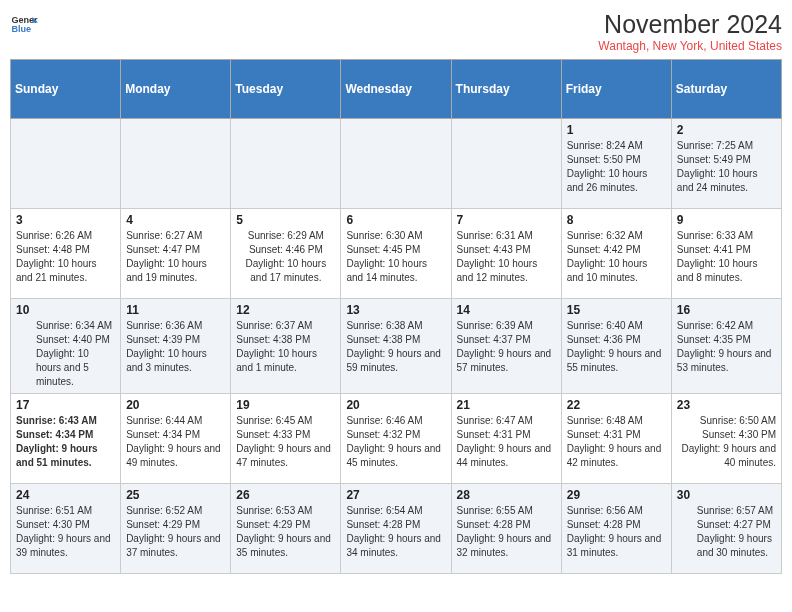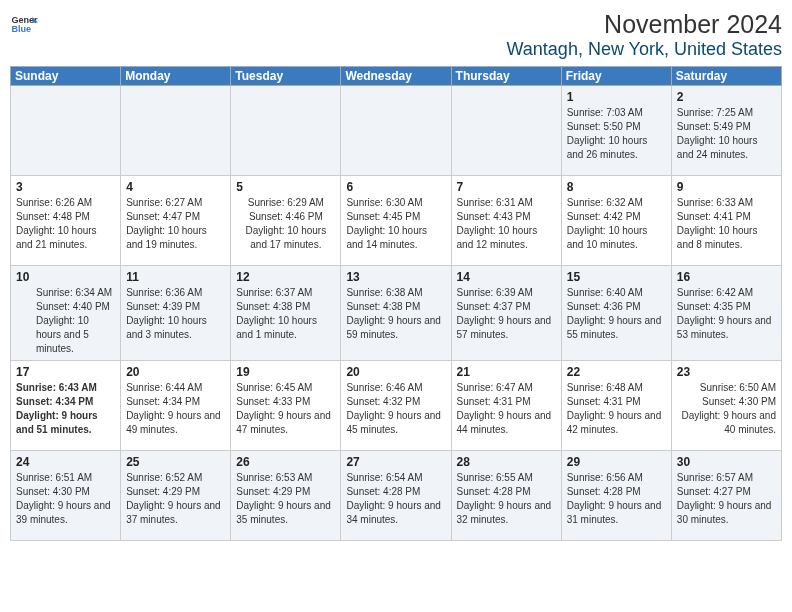--- a/index.html
+++ b/index.html
@@ -27,33 +27,33 @@
     }
     .title-block {
       text-align: right;
     }
     .month-title {
       font-size: 25px;
       font-weight: normal;
       color: #333;
     }
     .location {
-      font-size: 18px;
-      color: #0c4a6e;
+      font-size: 12px;
+      color: #ef4444;
     }
     table {
       width: 100%;
       border-collapse: collapse;
     }
     thead tr th {
       background-color: #3a7abf;
       color: #fff;
       font-size: 12px;
       font-weight: bold;
-      padding: 2px 4px;
+      padding: 22px 4px;
       text-align: left;
       border: 1px solid #aaa;
     }
     tbody tr td {
       border: 1px solid #ccc;
       vertical-align: top;
       padding: 4px 5px;
       font-size: 10.5px;
       color: #222;
       width: calc(100%/7);
@@ -112,21 +112,21 @@
   </thead>
   <tbody id="calendar-body">
   <tr>
         <td class="empty-cell"></td>
         <td class="empty-cell"></td>
         <td class="empty-cell"></td>
         <td class="empty-cell"></td>
         <td class="empty-cell"></td>
         <td>
           <span class="day-number">1</span>
-          <div class="day-info" style="white-space: pre-line;">Sunrise: 7:03 AM
+          <div class="day-info" style="white-space: pre-line;">Sunrise: 8:24 AM
 Sunset: 5:50 PM
 Daylight: 10 hours and 26 minutes.</div>
         </td>
         <td>
           <span class="day-number">2</span>
           <div class="day-info" style="white-space: pre-line;">Sunrise: 7:25 AM
 Sunset: 5:49 PM
 Daylight: 10 hours and 24 minutes.</div>
         </td>
       </tr>
@@ -294,19 +294,19 @@
 Daylight: 9 hours and 32 minutes.</div>
         </td>
         <td>
           <span class="day-number">29</span>
           <div class="day-info" style="white-space: pre-line;">Sunrise: 6:56 AM
 Sunset: 4:28 PM
 Daylight: 9 hours and 31 minutes.</div>
         </td>
         <td>
           <span class="day-number">30</span>
-          <div class="day-info" style="white-space: pre-line;">Sunrise: 6:57 AM
+          <div class="day-info" style="white-space: pre-line; margin-left: 20px;">Sunrise: 6:57 AM
 Sunset: 4:27 PM
 Daylight: 9 hours and 30 minutes.</div>
         </td>
       </tr>
     </tbody>
 </table>
 
 </body></html>

